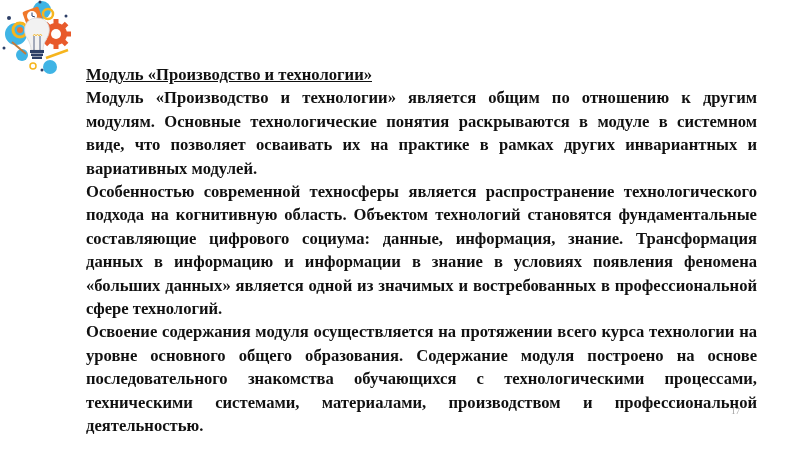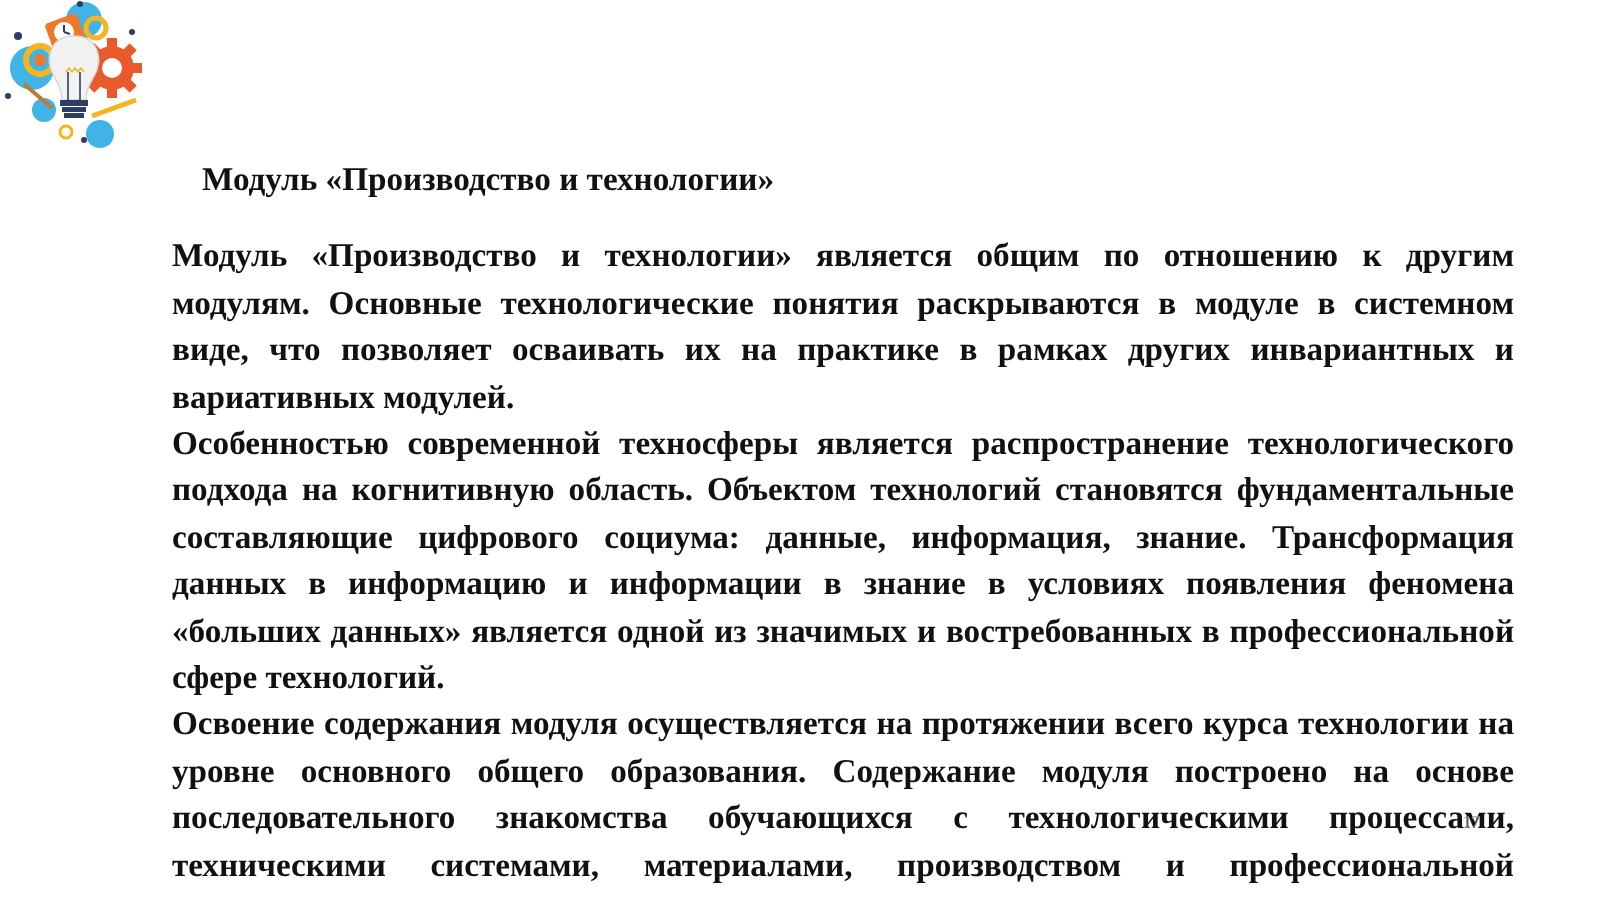--- a/index.html
+++ b/index.html
@@ -25,23 +25,24 @@
     .content {
       position: absolute;
       left: 86px;
       top: 63px;
       width: 671px;
       font-size: 16.6px;
       line-height: 23.4px;
     }
     .title {
       font-weight: bold;
-      margin: 15px;
+      margin: 0;
       text-indent: 0;
       padding-left: 0;
+      text-decoration: underline;
     }
     .para {
       margin: 0;
       text-align: justify;
       text-indent: 0;
       font-weight: bold;
     }
     .page-number {
       position: absolute;
       left: 731px;

